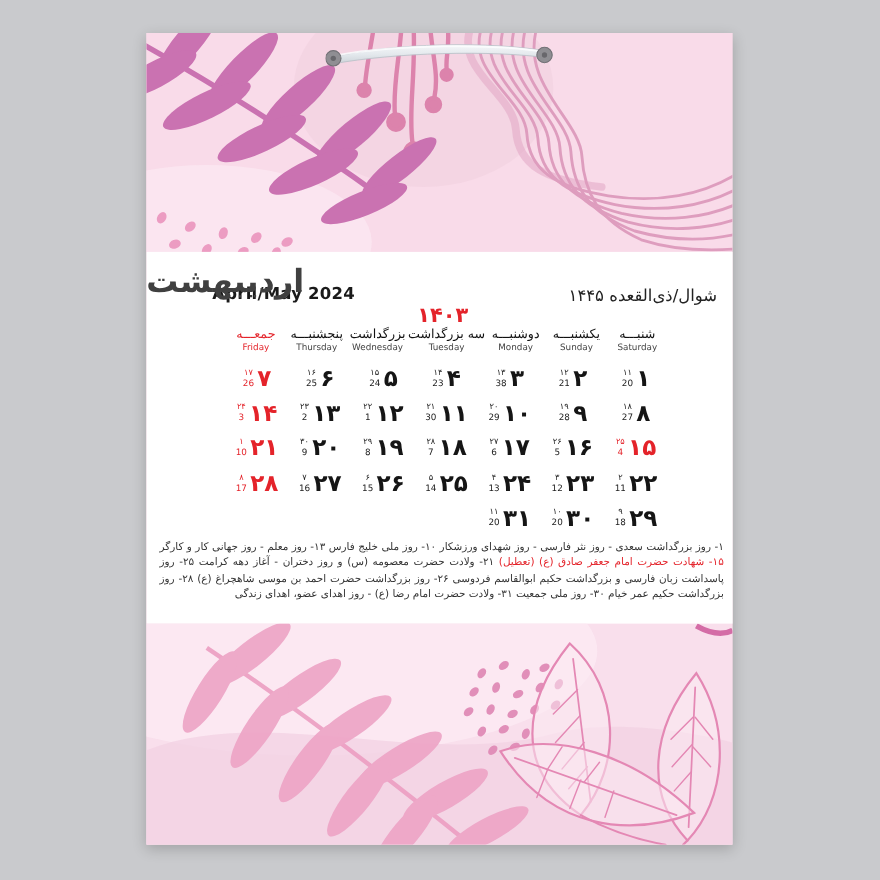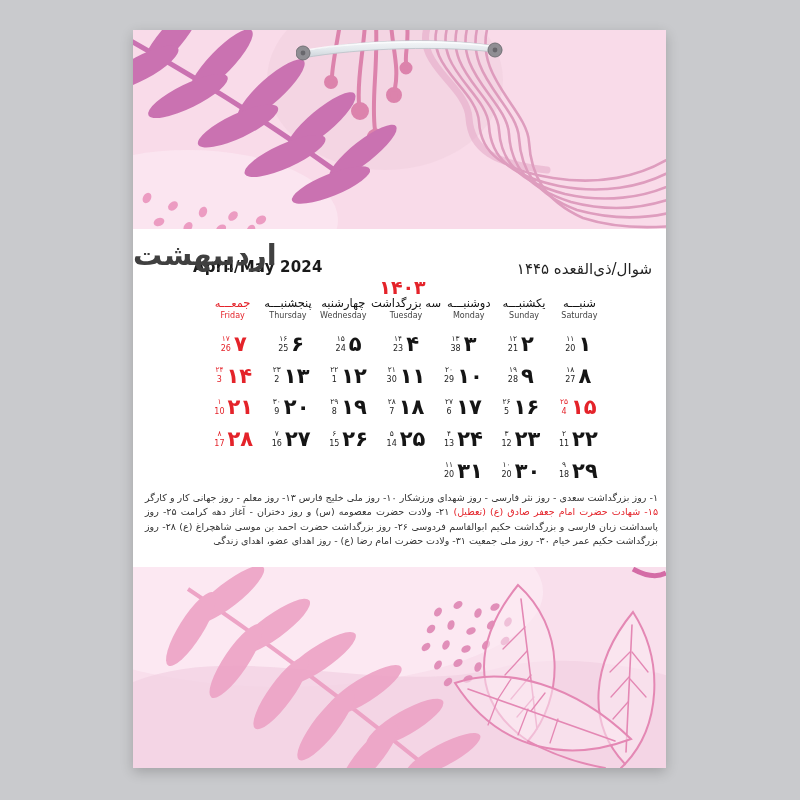--- a/index.html
+++ b/index.html
@@ -169,21 +169,21 @@
     <div class="wd-fa">دوشنبـــه</div>
     <div class="wd-en">Monday</div>
   </div>
 
   <div class="wd">
     <div class="wd-fa">سه بزرگداشت</div>
     <div class="wd-en">Tuesday</div>
   </div>
 
   <div class="wd">
-    <div class="wd-fa">چهارشنبه</div>
+    <div class="wd-fa">بزرگداشت</div>
     <div class="wd-en">Wednesday</div>
   </div>
 
   <div class="wd">
     <div class="wd-fa">پنجشنبـــه</div>
     <div class="wd-en">Thursday</div>
   </div>
 
   <div class="wd red">
     <div class="wd-fa">جمعـــه</div>

